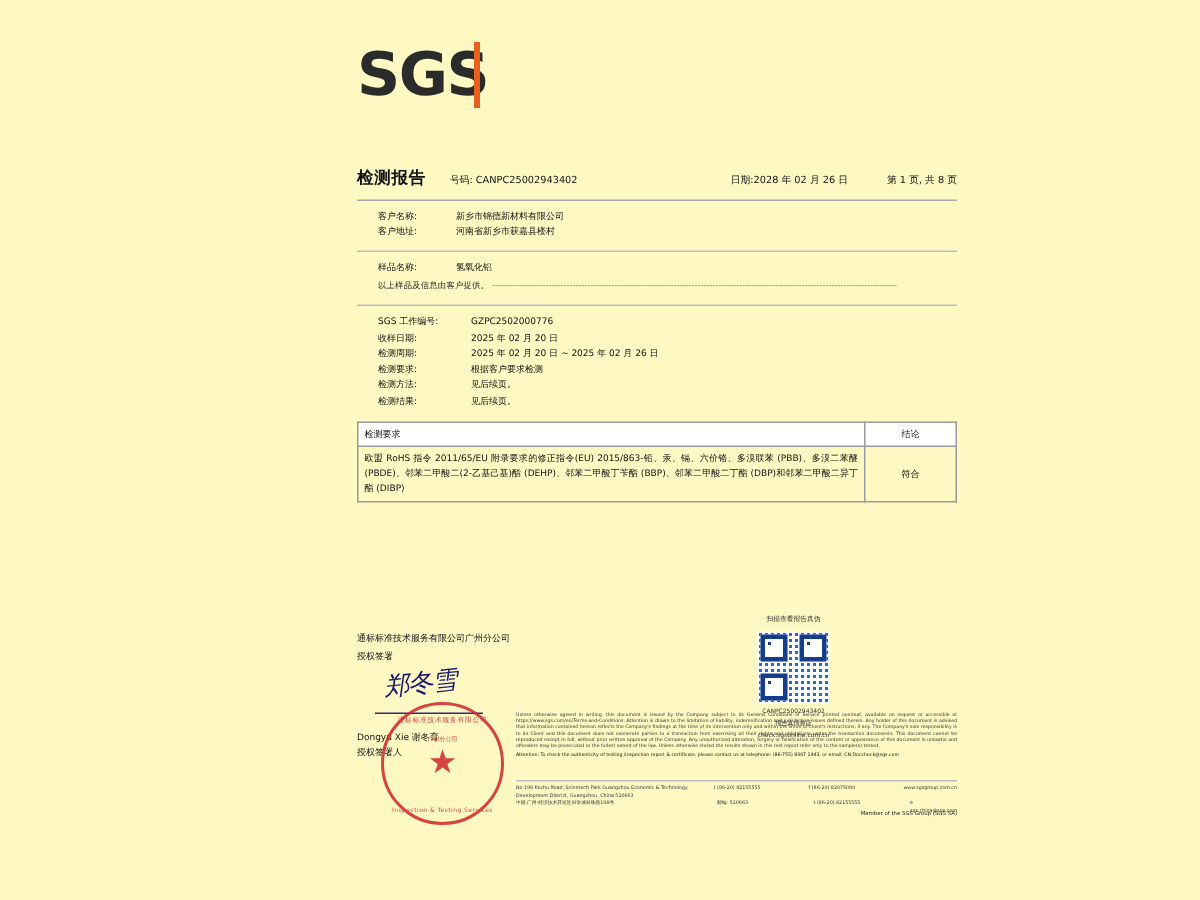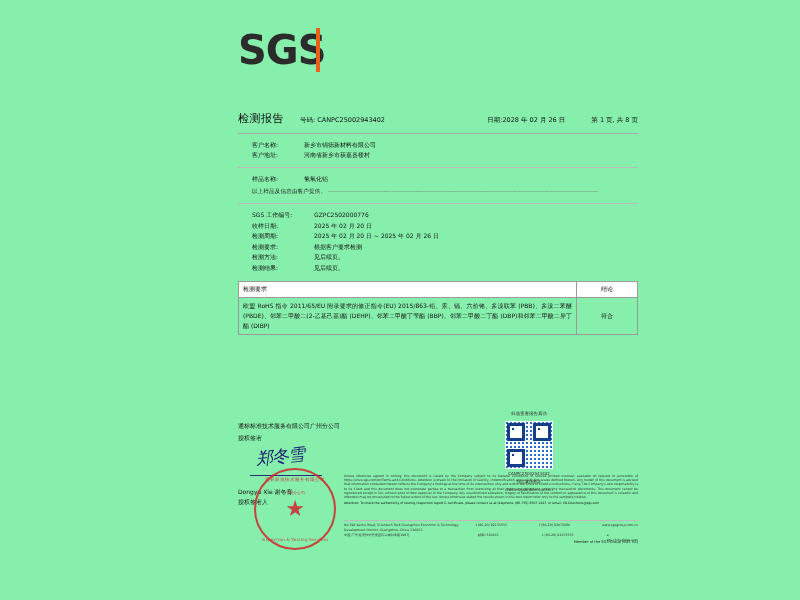--- a/index.html
+++ b/index.html
@@ -10,21 +10,21 @@
     height: 600px;
     overflow: hidden;
   }
   body {
     font-family: "DejaVu Sans", "Liberation Sans", sans-serif;
   }
   .page {
     position: relative;
     width: 800px;
     height: 600px;
-    background: #86efac;
+    background: #fef9c3;
   }
   .doc {
     position: absolute;
     left: 238px;
     top: 28px;
     width: 400px;
   }
 
   
   .logo-wrap {
@@ -52,21 +52,21 @@
   
   .title-row {
     display: flex;
     align-items: baseline;
     font-size: 6.5px;
     color: #111;
     margin-bottom: 5px;
   }
   .doc-title {
     font-size: 11px;
-    font-weight: normal;
+    font-weight: bold;
     color: #111;
     margin-right: 16px;
     letter-spacing: 0.5px;
   }
   .title-row .no-label { margin-right: 2px; margin-top: 32px; }
   .title-row .spacer { flex: 1; }
   .title-row .date-block { margin-right: 26px; }
   .title-row .page-block { }
 
   

